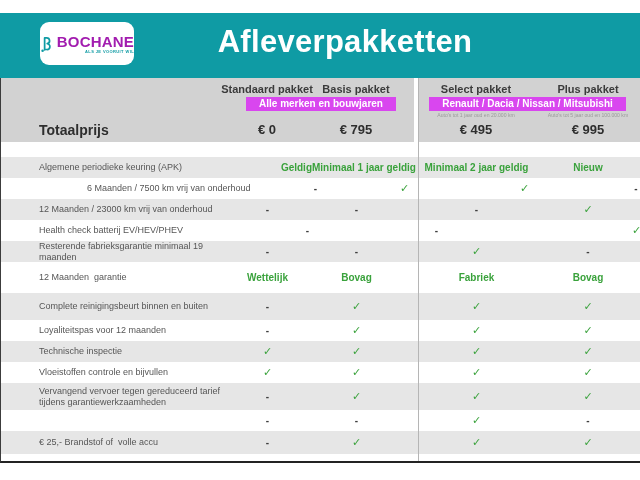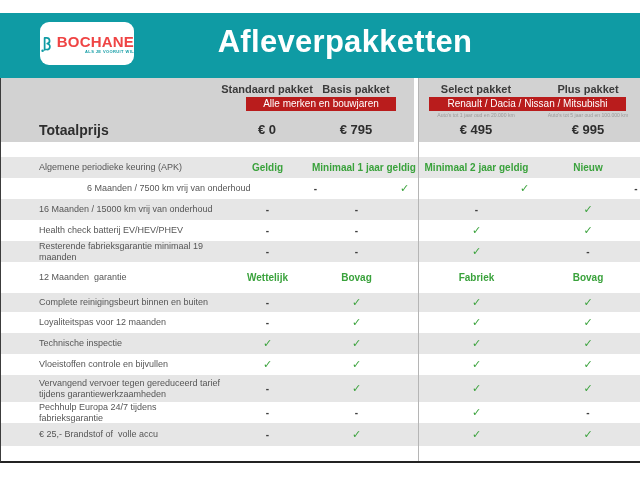--- a/index.html
+++ b/index.html
@@ -4,35 +4,35 @@
 <style>
   html,body { margin:0; padding:0; background:#ffffff; }
   .page { position:relative; width:640px; height:480px; background:#ffffff; overflow:hidden;
           font-family:"Liberation Sans", sans-serif; }
 
   
   .topbar { position:absolute; left:0; top:13px; width:640px; height:65px; background:#0f9ba4; }
   .logo { position:absolute; left:40px; top:9px; width:94px; height:43px; background:#ffffff;
           border-radius:9px; display:flex; align-items:center; justify-content:center; gap:4px; }
   .logo-text { display:flex; flex-direction:column; align-items:flex-end; line-height:1; }
-  .logo-name { font-size:15px; font-weight:bold; color:#ef4444; letter-spacing:.2px; }
+  .logo-name { font-size:15px; font-weight:bold; color:#a21caf; letter-spacing:.2px; }
   .logo-tagline { font-size:4px; color:#0f9ba4; font-weight:bold; margin-top:1px; letter-spacing:.4px; }
   .title { position:absolute; left:50px; right:0; top:11px; text-align:center; color:#ffffff;
            font-size:31px; font-weight:bold; letter-spacing:.3px; }
 
   
   .table { position:absolute; left:0; top:78px; width:640px; height:385px; box-sizing:border-box;
            border-left:1px solid #3c3c3c; border-bottom:2px solid #232323; }
 
   
   .headband { position:absolute; left:0; top:0; width:100%; height:64px; background:#d2d2d2; }
   .colhead { position:absolute; top:5px; width:120px; text-align:center; font-size:11px;
              font-weight:bold; color:#3b3b3b; white-space:nowrap; }
-  .badge { position:absolute; top:19px; height:14px; background:#b91c1c; color:#ffffff;
-           font-size:10px; font-weight:normal; text-align:center; line-height:14px; white-space:nowrap; }
+  .badge { position:absolute; top:19px; height:14px; background:#d946ef; color:#ffffff;
+           font-size:10px; font-weight:bold; text-align:center; line-height:14px; white-space:nowrap; }
   .note { position:absolute; top:35px; width:140px; text-align:center; font-size:6px; color:#9a9a9a;
           transform:scale(.85); transform-origin:center top; white-space:nowrap; }
   .total-label { position:absolute; left:38px; top:44px; font-size:14px; font-weight:bold; color:#2e2e2e; }
   .price { position:absolute; top:44px; width:120px; text-align:center; font-size:13px;
            font-weight:bold; color:#2e2e2e; }
 
   
   .rows { position:absolute; left:0; top:79px; width:100%; }
   .row { display:grid; grid-template-columns:222px 89px 89px 17px 117px 106px; align-items:center; }
   .row.gray { background:#e6e6e6; }
@@ -83,61 +83,61 @@
       <div class="total-label">Totaalprijs</div>
       <div class="price" style="left:206px">€ 0</div>
       <div class="price" style="left:295px">€ 795</div>
       <div class="price" style="left:415px">€ 495</div>
       <div class="price" style="left:527px">€ 995</div>
     </div>
 
     <div class="rows" id="rows">
         <div class="row gray" style="height: 21px;">
           <div class="row-label">Algemene periodieke keuring (APK)</div>
-          <div class="cell gtext" style="grid-column: 2;">Geldig</div>
+          <div class="cell gtext" style="grid-column: 2; text-align: right;">Geldig</div>
           <div class="cell gtext" style="grid-column: 3;">Minimaal 1 jaar geldig</div>
           <div class="cell gtext" style="grid-column: 5;">Minimaal 2 jaar geldig</div>
           <div class="cell gtext" style="grid-column: 6;">Nieuw</div>
         </div>
         <div class="row white" style="height: 21px; padding-left: 48px;">
           <div class="row-label">6 Maanden / 7500 km vrij van onderhoud</div>
           <div class="cell dash" style="grid-column: 2;">-</div>
           <div class="cell check" style="grid-column: 3;">✓</div>
           <div class="cell check" style="grid-column: 5;">✓</div>
           <div class="cell dash" style="grid-column: 6;">-</div>
         </div>
         <div class="row gray" style="height: 21px;">
-          <div class="row-label">16 Maanden / 15000 km vrij van onderhoud</div>
+          <div class="row-label">12 Maanden / 23000 km vrij van onderhoud</div>
           <div class="cell dash" style="grid-column: 2;">-</div>
           <div class="cell dash" style="grid-column: 3;">-</div>
           <div class="cell dash" style="grid-column: 5;">-</div>
           <div class="cell check" style="grid-column: 6;">✓</div>
         </div>
-        <div class="row white" style="height: 21px;">
+        <div class="row white" style="height: 21px; gap: 40px;">
           <div class="row-label">Health check batterij EV/HEV/PHEV</div>
           <div class="cell dash" style="grid-column: 2;">-</div>
           <div class="cell dash" style="grid-column: 3;">-</div>
           <div class="cell check" style="grid-column: 5;">✓</div>
           <div class="cell check" style="grid-column: 6;">✓</div>
         </div>
         <div class="row gray" style="height: 21px;">
           <div class="row-label">Resterende fabrieksgarantie minimaal 19 maanden</div>
           <div class="cell dash" style="grid-column: 2;">-</div>
           <div class="cell dash" style="grid-column: 3;">-</div>
           <div class="cell check" style="grid-column: 5;">✓</div>
           <div class="cell dash" style="grid-column: 6;">-</div>
         </div>
         <div class="row white" style="height: 31px;">
           <div class="row-label">12 Maanden  garantie</div>
           <div class="cell gtext" style="grid-column: 2;">Wettelijk</div>
           <div class="cell gtext" style="grid-column: 3;">Bovag</div>
           <div class="cell gtext" style="grid-column: 5;">Fabriek</div>
           <div class="cell gtext" style="grid-column: 6;">Bovag</div>
         </div>
-        <div class="row gray" style="height: 19px;">
+        <div class="row gray" style="height: 27px;">
           <div class="row-label">Complete reinigingsbeurt binnen en buiten</div>
           <div class="cell dash" style="grid-column: 2;">-</div>
           <div class="cell check" style="grid-column: 3;">✓</div>
           <div class="cell check" style="grid-column: 5;">✓</div>
           <div class="cell check" style="grid-column: 6;">✓</div>
         </div>
         <div class="row white" style="height: 21px;">
           <div class="row-label">Loyaliteitspas voor 12 maanden</div>
           <div class="cell dash" style="grid-column: 2;">-</div>
           <div class="cell check" style="grid-column: 3;">✓</div>
@@ -159,21 +159,20 @@
           <div class="cell check" style="grid-column: 6;">✓</div>
         </div>
         <div class="row gray" style="height: 27px;">
           <div class="row-label">Vervangend vervoer tegen gereduceerd tarief tijdens garantiewerkzaamheden</div>
           <div class="cell dash" style="grid-column: 2;">-</div>
           <div class="cell check" style="grid-column: 3;">✓</div>
           <div class="cell check" style="grid-column: 5;">✓</div>
           <div class="cell check" style="grid-column: 6;">✓</div>
         </div>
         <div class="row white" style="height: 21px;">
-          <div class="row-label">Pechhulp Europa 24/7 tijdens fabrieksgarantie</div>
           <div class="cell dash" style="grid-column: 2;">-</div>
           <div class="cell dash" style="grid-column: 3;">-</div>
           <div class="cell check" style="grid-column: 5;">✓</div>
           <div class="cell dash" style="grid-column: 6;">-</div>
         </div>
         <div class="row gray" style="height: 23px;">
           <div class="row-label">€ 25,- Brandstof of  volle accu</div>
           <div class="cell dash" style="grid-column: 2;">-</div>
           <div class="cell check" style="grid-column: 3;">✓</div>
           <div class="cell check" style="grid-column: 5;">✓</div>

